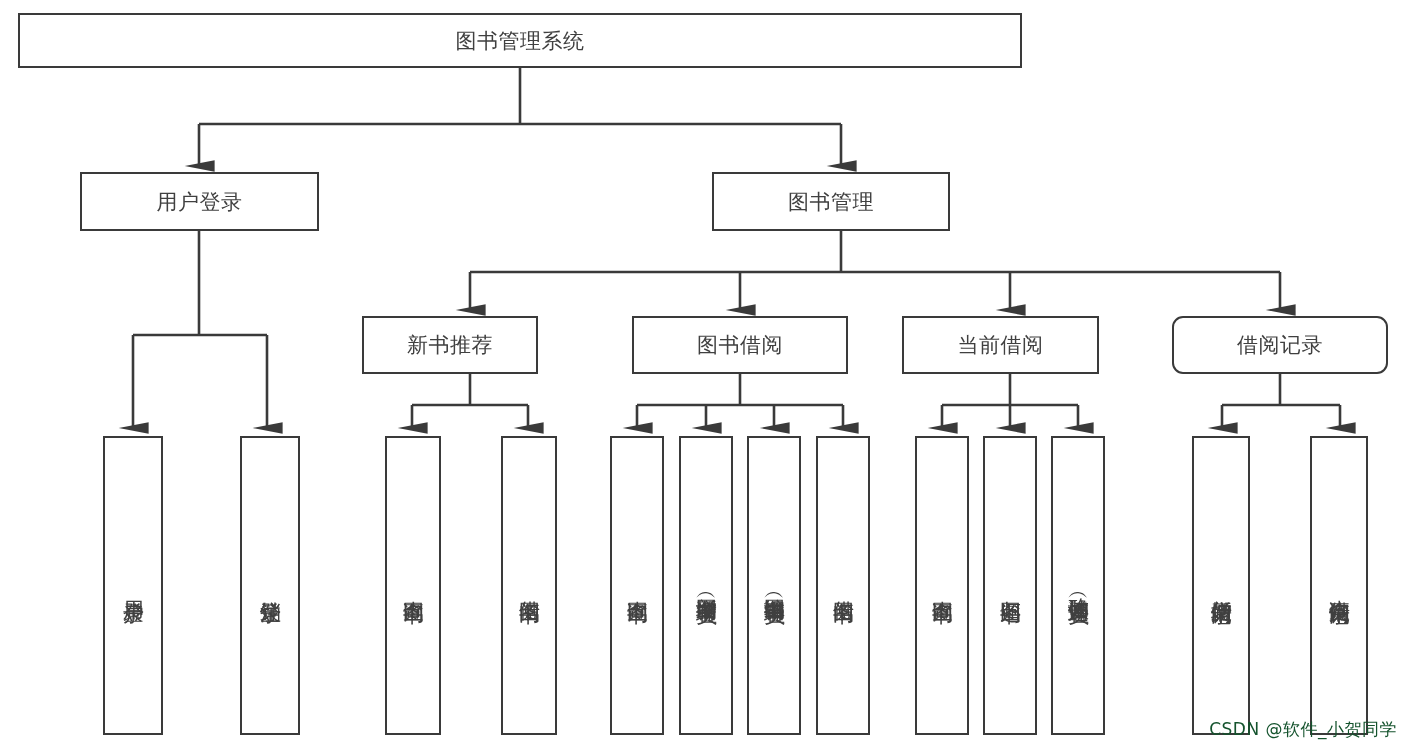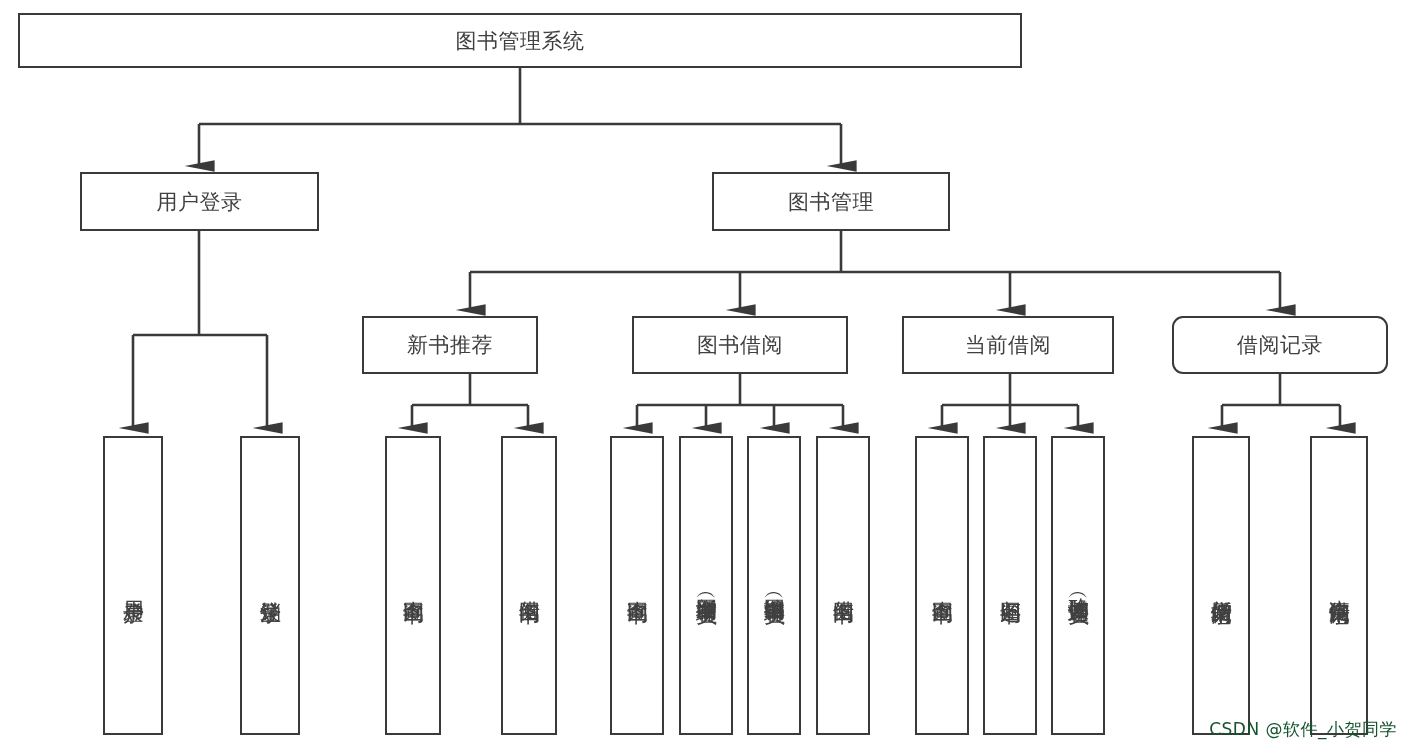--- a/index.html
+++ b/index.html
@@ -130,21 +130,21 @@
   <div class="node horiz" style="left:712px; top:172px; width:238px; height:59px;">
     <span>图书管理</span>
   </div>
 
   <div class="node horiz" style="left:362px; top:316px; width:176px; height:58px;">
     <span>新书推荐</span>
   </div>
   <div class="node horiz" style="left:632px; top:316px; width:216px; height:58px;">
     <span>图书借阅</span>
   </div>
-  <div class="node horiz" style="left:902px; top:316px; width:212px; height:58px;">
+  <div class="node horiz" style="left:902px; top:316px; width:197px; height:58px;">
     <span>当前借阅</span>
   </div>
   <div class="node horiz" style="left:1172px; top:316px; width:216px; height:58px;border-radius:11px;">
     <span>借阅记录</span>
   </div>
 
   <div class="node vert" style="left:103px; top:436px; width:60px; height:299px;">
     <span class="vtext">用户登录</span>
   </div>
   <div class="node vert" style="left:240px; top:436px; width:60px; height:299px;">

